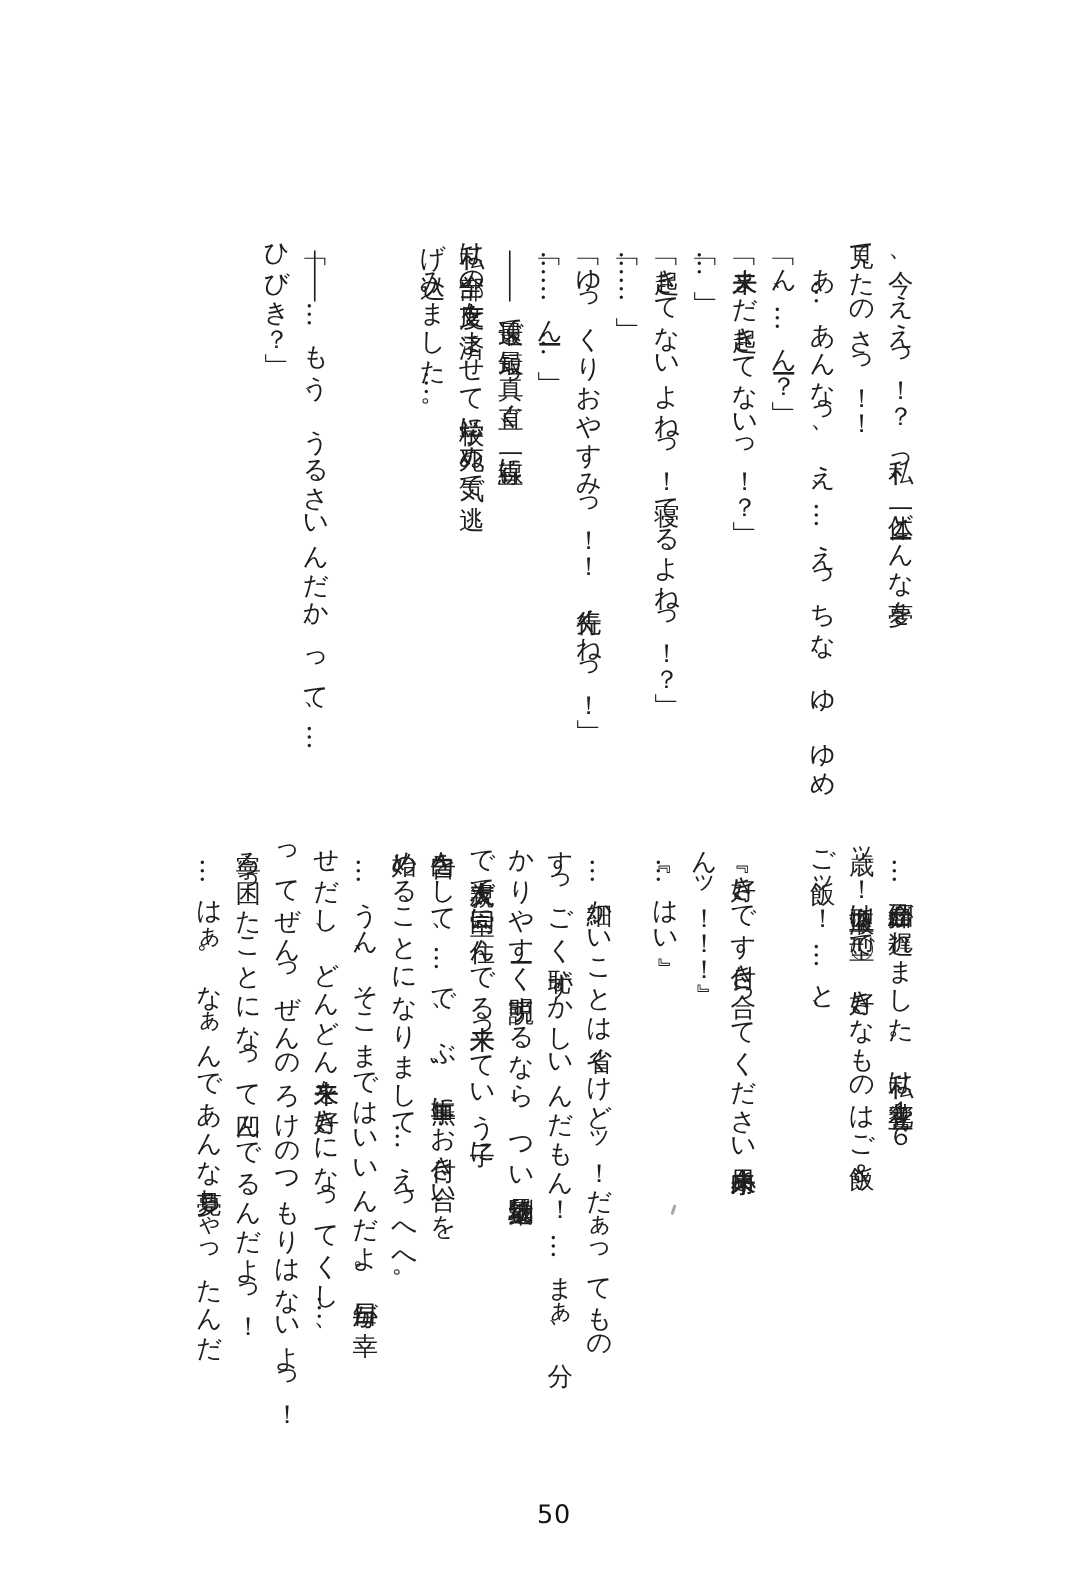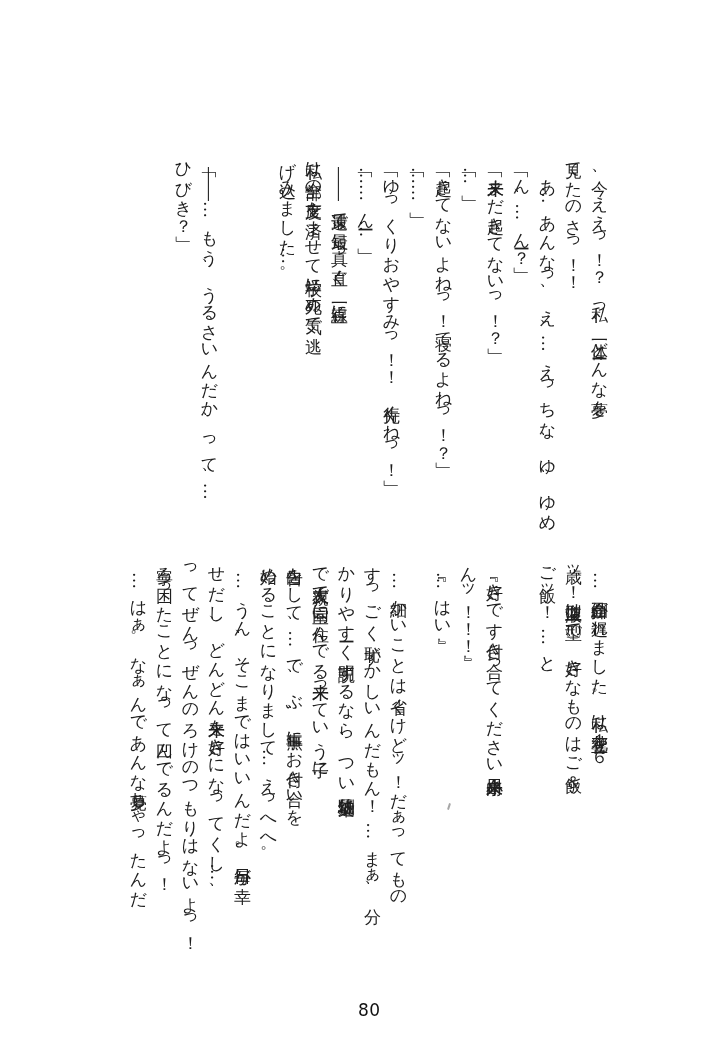--- a/index.html
+++ b/index.html
@@ -94,13 +94,13 @@
     <div class="vline">始めることになりまして…えっへへ。</div>
     <div class="vline indent">…うん、そこまではいいんだよ。毎日が幸</div>
     <div class="vline">せだし、どんどん未来を好きになってくし…、</div>
     <div class="vline">ってぜんっぜんのろけのつもりはないよっ！</div>
     <div class="vline">寧ろ困ったことになって凹んでるんだよっ！</div>
     <div class="vline indent">…はぁ。なぁんであんな夢見ちゃったんだ</div>
   </div>
 
 <div class="print-speck"></div>
 
-<div class="page-number">80</div>
+<div class="page-number">50</div>
 
 </body></html>

